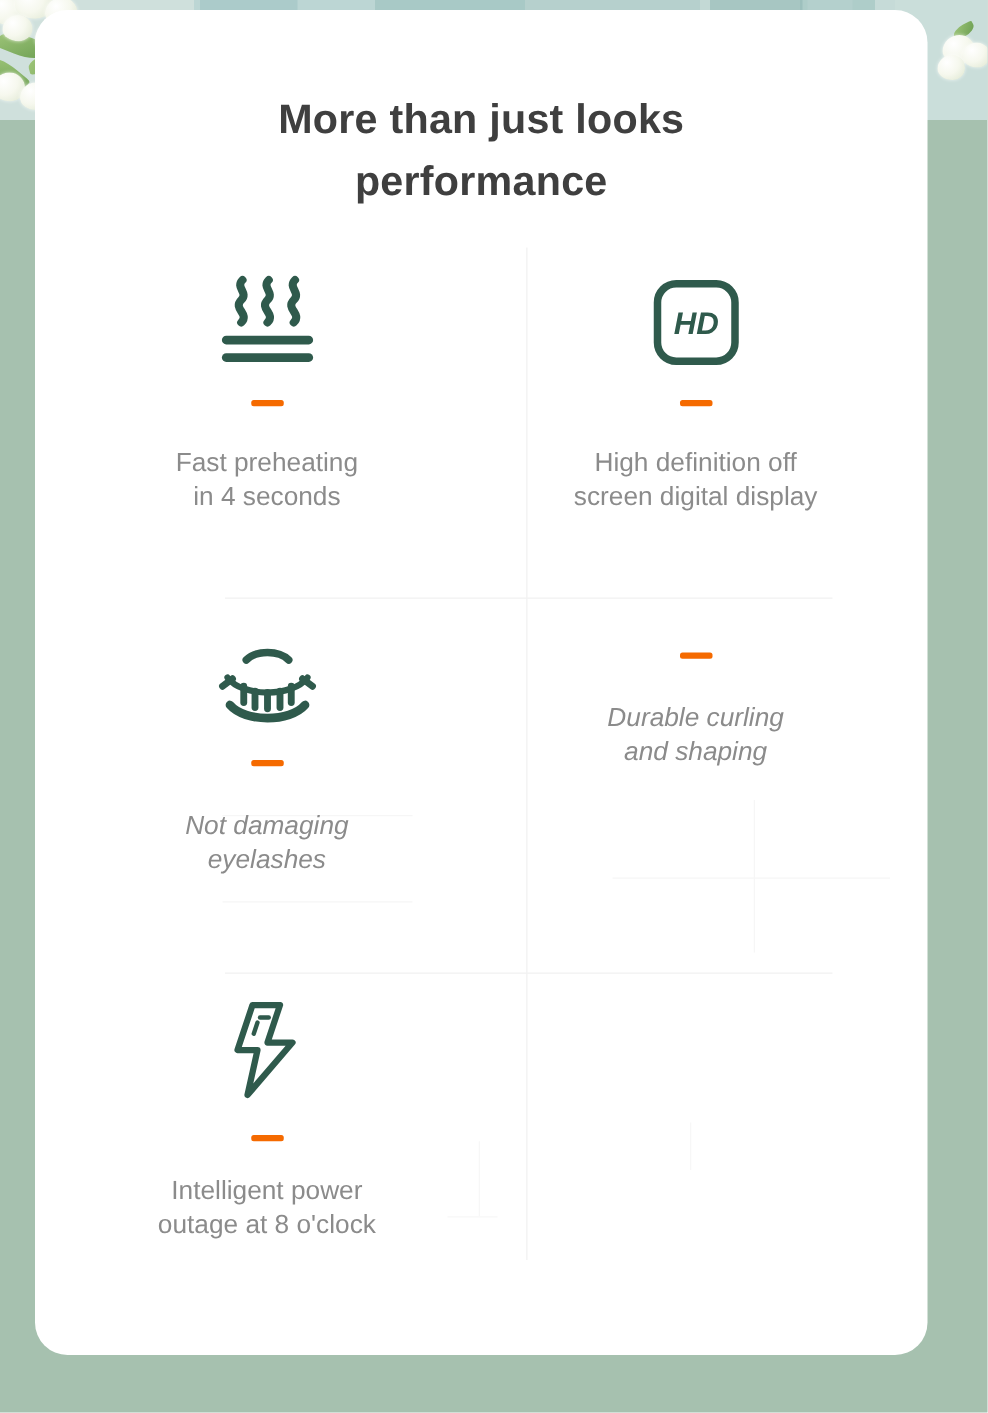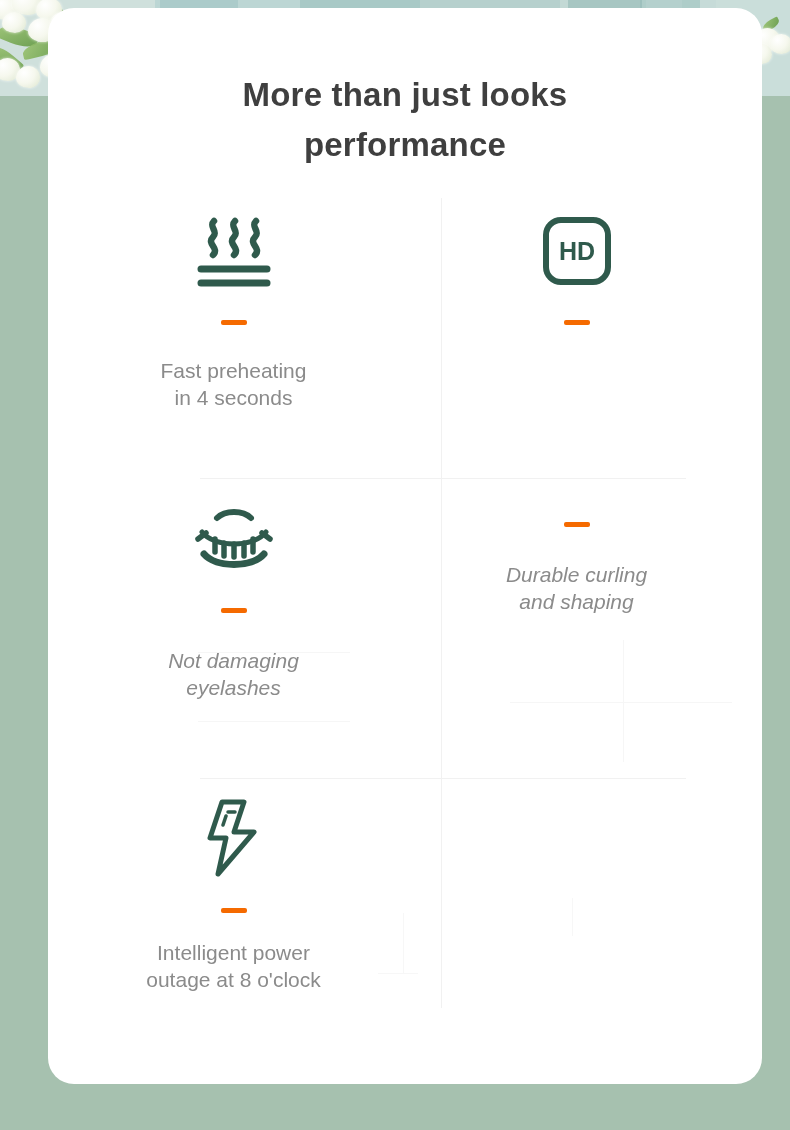--- a/index.html
+++ b/index.html
@@ -53,21 +53,21 @@
   .leaf {
     position:absolute;
     background:linear-gradient(135deg,#9cc470,#5f9641);
     border-radius:60% 10% 60% 10%;
     opacity:.9;
   }
 
   
   #feature-card {
     position:absolute;
-    left:48px; top:8px;
+    left:28px; top:8px;
     width:714px; height:1076px;
     background:#ffffff;
     border-radius:26px;
   }
 
   
   #card-title {
     padding-top:62px;
     text-align:center;
     font-size:33px;
@@ -107,22 +107,23 @@
     position:relative;
     display:flex;
     flex-direction:column;
     align-items:center;
     padding-top:18px;
   }
 
   .icon-box {
     height:86px;
     display:flex;
-    align-items:center;
+    align-items:flex-end;
     justify-content:center;
+    font-style:italic;
   }
 
   .accent-dash {
     width:26px; height:5px;
     border-radius:2px;
     background:#f56a00;
     margin-top:26px;
   }
 
   .cell-label {
@@ -219,20 +220,22 @@
     </div>
 
     <div class="cell cell-r1">
       <div class="icon-box">
         <svg width="72" height="72" viewBox="0 0 72 72">
           <rect x="5" y="5" width="62" height="62" rx="15" ry="15" fill="none" stroke="#2f5a4c" stroke-width="6"></rect>
           <text class="hd-text" x="36" y="45" text-anchor="middle">HD</text>
         </svg>
       </div>
       <div class="accent-dash"></div>
+      <div class="cell-label">High definition off
+screen digital display</div>
     </div>
 
     <div class="cell cell-r2">
       <div class="icon-box">
         <svg width="80" height="66" viewBox="0 0 80 66" fill="none" stroke="#2f5a4c" stroke-width="5.5" stroke-linecap="round">
           <path d="M23 12 C31 4 49 4 57 12" stroke-width="6"></path>
           <path d="M8 26 C20 42 60 42 72 26" stroke-width="5"></path>
           <path d="M10 48 C22 62 58 62 70 48" stroke-width="7"></path>
           <path d="M21 33 V46"></path>
           <path d="M30 37 V50"></path>

